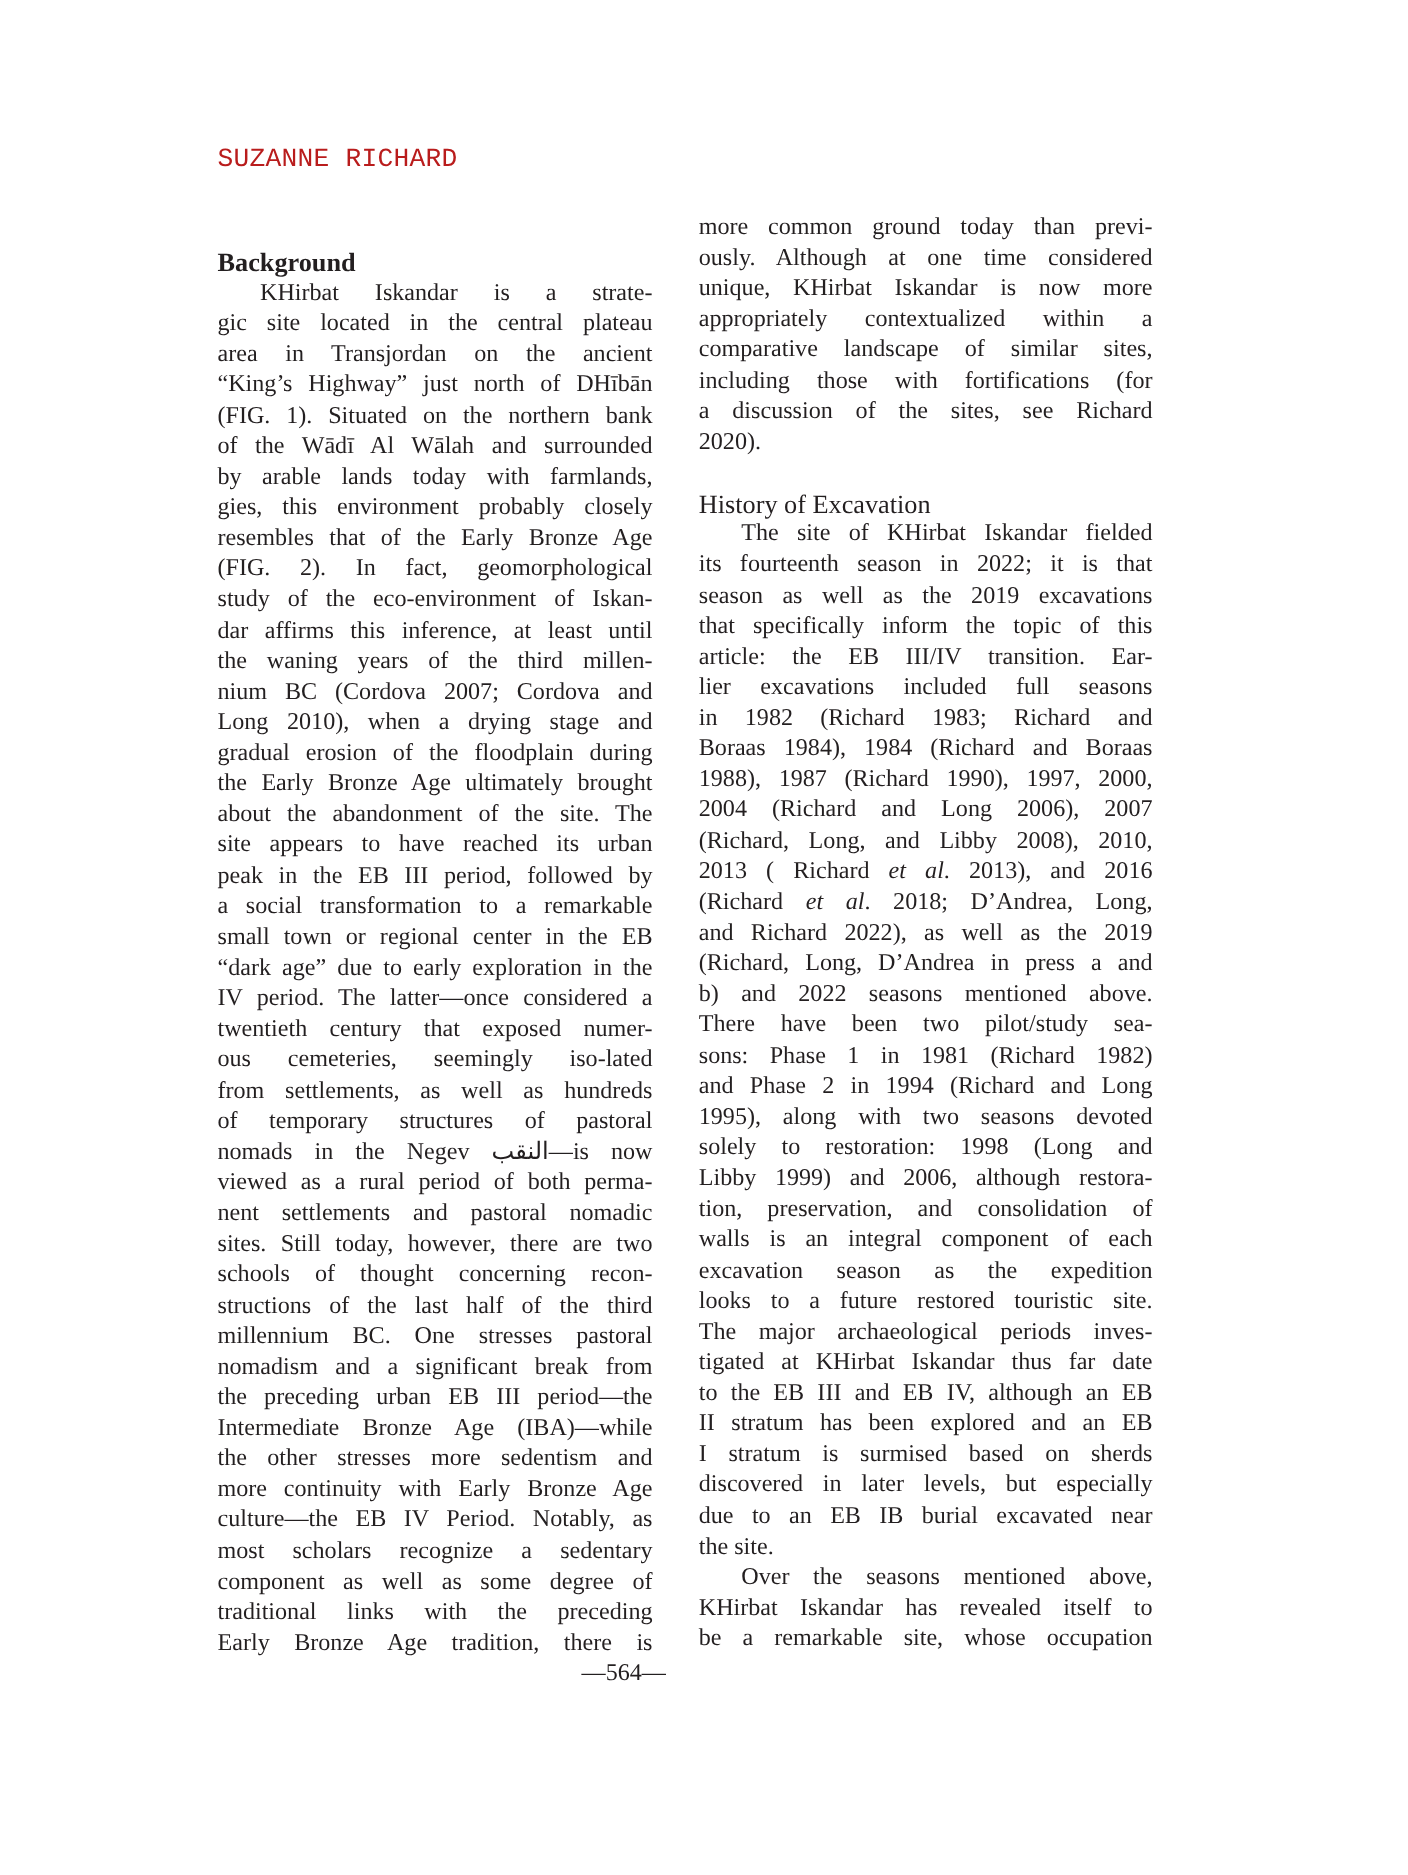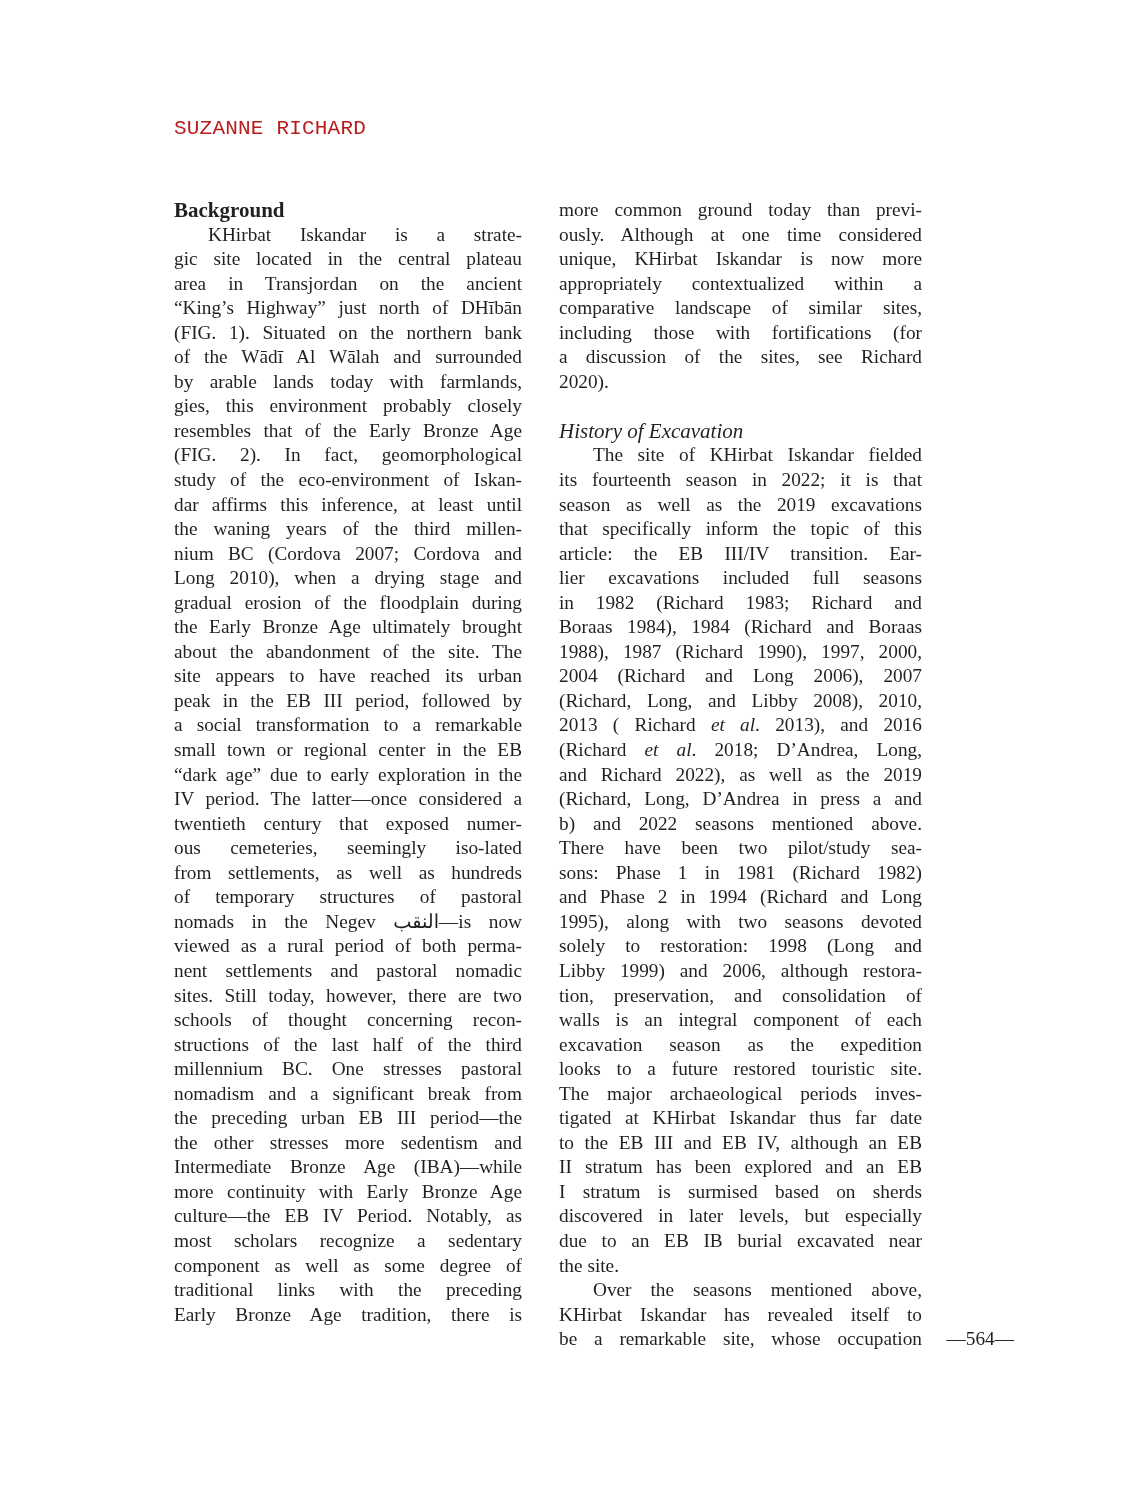--- a/index.html
+++ b/index.html
@@ -2,33 +2,33 @@
 <html><head>
 <meta charset="utf-8">
 <style>
   html, body { margin:0; padding:0; background:#ffffff; }
   body { width:1126px; height:1500px; position:relative; overflow:hidden;
          font-family:"DejaVu Serif", "Liberation Serif", serif; color:#231f20; }
   .running-head { position:absolute; left:174px; top:117px; font-family:Liberation Mono, monospace;
                   font-size:21px; letter-spacing:0.2px; color:#b91c1c; }
   .col { position:absolute; top:170px; width:348px; }
   .col-left { left:174px; }
-  .col-right { left:559px; width:363px;margin-top:28px; }
+  .col-right { left:559px; width:363px; }
   .line { display:block; height:24.55px; line-height:24.55px; font-size:19.3px;
           text-align:justify; text-align-last:justify; white-space:nowrap; overflow:visible;
           font-family:"Liberation Serif", serif; }
   .line.last { text-align-last:left; }
   .line.indent { text-indent:34px; }
   .heading { display:block; height:24.55px; line-height:24.55px; font-family:"Liberation Serif", serif;
              font-weight:bold; font-size:21px;margin-top:28px; }
   .subheading { display:block; height:24.55px; line-height:24.55px; font-family:"Liberation Serif", serif;
-                font-style:italic; font-size:21px; }
+                font-size:21px; }
   .gap { display:block; height:24.55px; }
-  .folio { position:absolute; top:1328px; left:0; width:998px; text-align:right;
-           font-family:"Liberation Serif", serif; font-size:19.3px;padding-left:16px; }
+  .folio { position:absolute; top:1328px; left:0; width:998px; text-align:center;
+           font-family:"Liberation Serif", serif; font-size:19.3px; }
   em { font-style:italic; }
 </style>
 </head>
 <body>
 
 <div class="running-head">SUZANNE RICHARD</div>
 
 <div class="col col-left">
   <span class="heading">Background</span>
   <div id="left-lines">
@@ -62,22 +62,22 @@
       <span class="line">of temporary structures of pastoral</span>
       <span class="line">nomads in the Negev النقب—is now</span>
       <span class="line">viewed as a rural period of both perma-</span>
       <span class="line">nent settlements and pastoral nomadic</span>
       <span class="line">sites. Still today, however, there are two</span>
       <span class="line">schools of thought concerning recon-</span>
       <span class="line">structions of the last half of the third</span>
       <span class="line">millennium BC. One stresses pastoral</span>
       <span class="line">nomadism and a significant break from</span>
       <span class="line">the preceding urban EB III period—the</span>
+      <span class="line">Intermediate Bronze Age (IBA)—while</span>
       <span class="line">the other stresses more sedentism and</span>
-      <span class="line">Intermediate Bronze Age (IBA)—while</span>
       <span class="line">more continuity with Early Bronze Age</span>
       <span class="line">culture—the EB IV Period. Notably, as</span>
       <span class="line">most scholars recognize a sedentary</span>
       <span class="line">component as well as some degree of</span>
       <span class="line">traditional links with the preceding</span>
       <span class="line">Early Bronze Age tradition, there is</span>
     </div>
 </div>
 
 <div class="col col-right">

